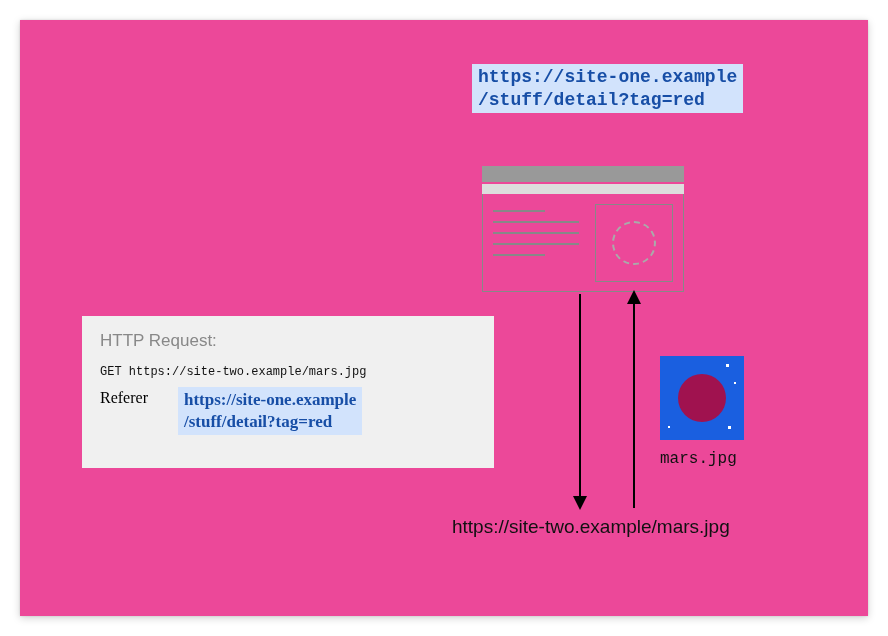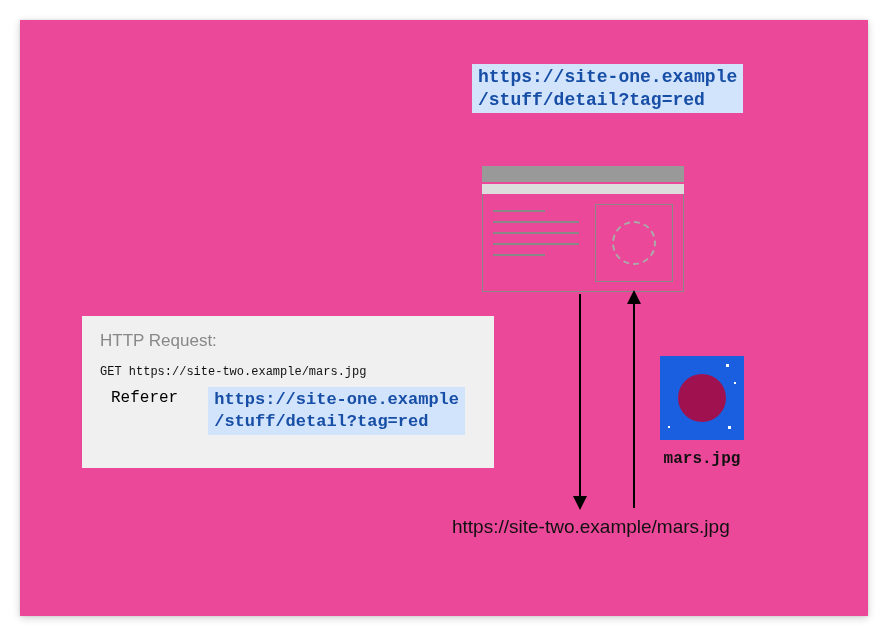--- a/index.html
+++ b/index.html
@@ -154,22 +154,20 @@
       font-family: -apple-system, sans-serif;
       font-size: 19px;
       color: #111;
     }
 
     
     .mars-wrap {
       position: absolute;
       left: 640px;
       top: 336px;
-      text-align: center;
-      font-weight: bold;
     }
     .mars-img {
       width: 84px;
       height: 84px;
       background: #1a5fe0;
       position: relative;
       display: inline-block;
     }
     .mars-img .planet {
       position: absolute;
@@ -216,23 +214,22 @@
     .http-line {
       font-family: Liberation Mono, monospace;
       font-size: 12px;
       color: #111;
       margin-bottom: 8px;
     }
     .http-referer-row {
       display: flex;
       align-items: flex-start;
       gap: 30px;
-      font-family: Liberation Mono, monospace;
+      font-family: Liberation Serif, serif;
       font-size: 16px;
-      justify-content: center;
     }
     .referer-label { padding-top: 2px; }
     .referer-url {
       background: #d2e3fc;
       color: #174ea6;
       font-weight: bold;
       font-size: 17px;
       padding: 2px 6px;
       line-height: 1.3;
     }

